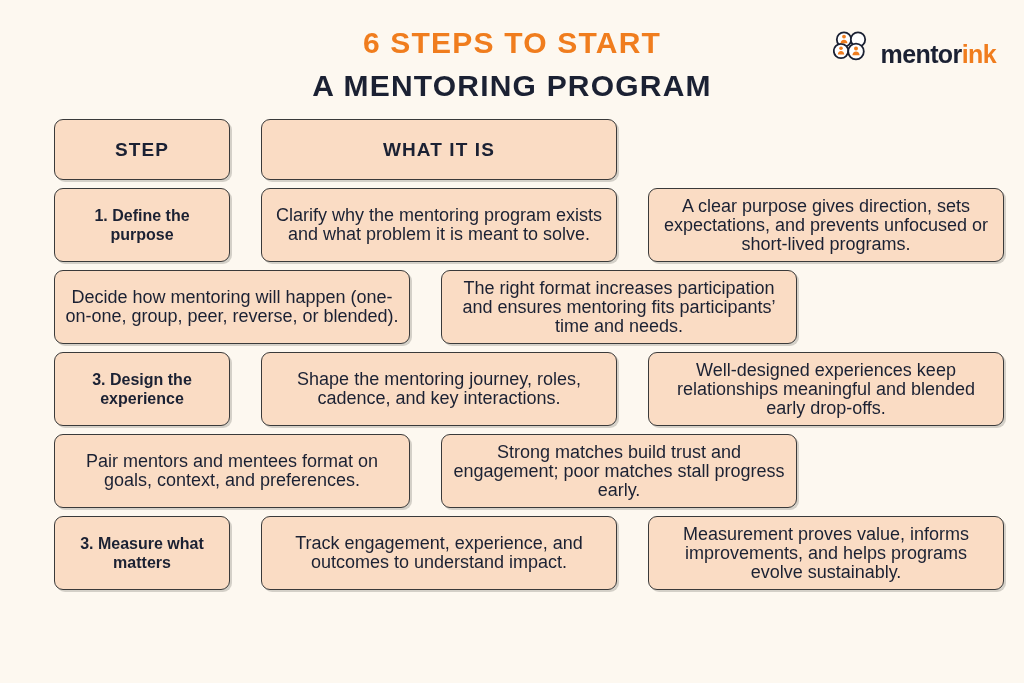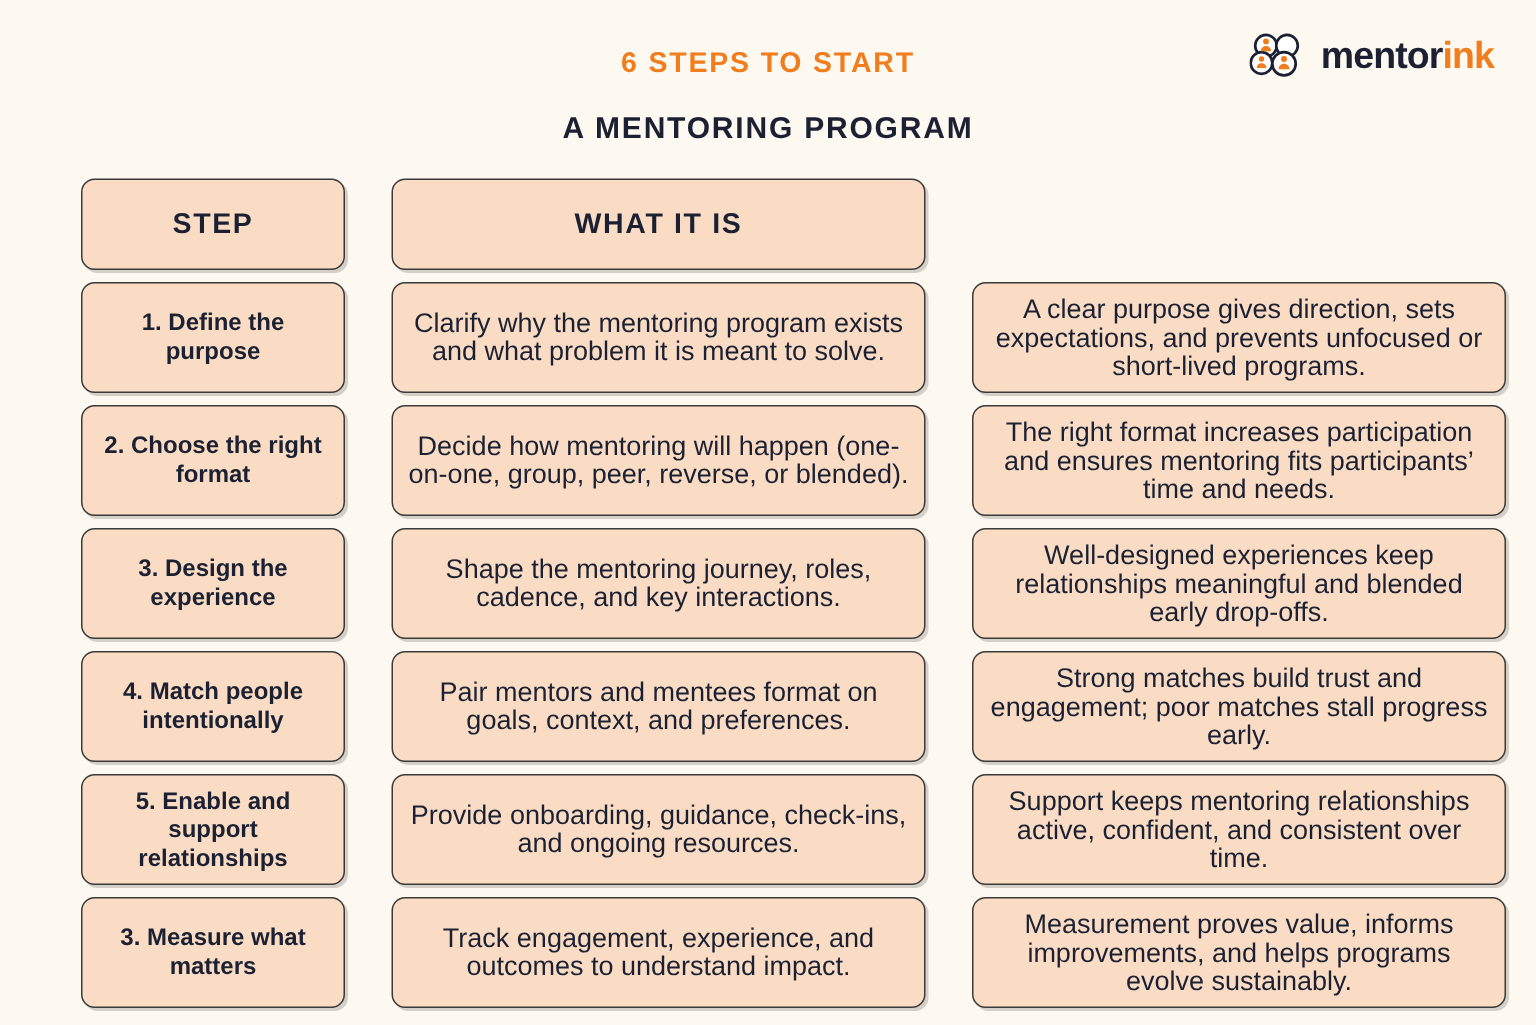--- a/index.html
+++ b/index.html
@@ -29,29 +29,29 @@
     height: 108px;
   }
   .titles {
     position: absolute;
     left: 0;
     top: 24px;
     width: 1024px;
     text-align: center;
   }
   .title-line1 {
-    font-size: 19px;
+    font-size: 30px;
     font-weight: bold;
     letter-spacing: 1.2px;
     color: #f07d1e;
     line-height: 38px;
     text-transform: uppercase;
   }
   .title-line2 {
-    font-size: 20px;
+    font-size: 30px;
     font-weight: bold;
     letter-spacing: 1.2px;
     color: #1b2133;
     line-height: 40px;
     text-transform: uppercase;
     margin-top: 4px;
   }
 
   
   .logo {
@@ -65,20 +65,21 @@
   .logo-mark {
     width: 42px;
     height: 30px;
     display: block;
   }
   .logo-text {
     font-size: 25px;
     font-weight: bold;
     letter-spacing: -0.6px;
     line-height: 30px;
+    margin-top: 17px;
   }
   .logo-text .t-dark { color: #1b2133; }
   .logo-text .t-orange { color: #f07d1e; }
 
   
   .table {
     position: absolute;
     left: 38px;
     top: 119px;
     width: 948px;
@@ -165,42 +166,35 @@
       <div class="cell col-what">WHAT IT IS</div>
     </div>
 
     <div class="row data-row">
       <div class="cell col-step">1. Define the purpose</div>
       <div class="cell col-what">Clarify why the mentoring program exists and what problem it is meant to solve.</div>
       <div class="cell col-why">A clear purpose gives direction, sets expectations, and prevents unfocused or short-lived programs.</div>
     </div>
 
     <div class="row data-row">
-      <div class="cell col-step">2. Choose the right format</div>
       <div class="cell col-what">Decide how mentoring will happen (one-on-one, group, peer, reverse, or blended).</div>
       <div class="cell col-why">The right format increases participation and ensures mentoring fits participants’ time and needs.</div>
     </div>
 
     <div class="row data-row">
       <div class="cell col-step">3. Design the experience</div>
       <div class="cell col-what">Shape the mentoring journey, roles, cadence, and key interactions.</div>
       <div class="cell col-why">Well-designed experiences keep relationships meaningful and blended early drop-offs.</div>
     </div>
 
     <div class="row data-row">
-      <div class="cell col-step">4. Match people intentionally</div>
       <div class="cell col-what">Pair mentors and mentees format on goals, context, and preferences.</div>
       <div class="cell col-why">Strong matches build trust and engagement; poor matches stall progress early.</div>
     </div>
 
-    <div class="row data-row">
-      <div class="cell col-step">5. Enable and support relationships</div>
-      <div class="cell col-what">Provide onboarding, guidance, check-ins, and ongoing resources.</div>
-      <div class="cell col-why">Support keeps mentoring relationships active, confident, and consistent over time.</div>
-    </div>
 
     <div class="row data-row">
       <div class="cell col-step">3. Measure what matters</div>
       <div class="cell col-what">Track engagement, experience, and outcomes to understand impact.</div>
       <div class="cell col-why">Measurement proves value, informs improvements, and helps programs evolve sustainably.</div>
     </div>
 
   </div>
 </div>
 

